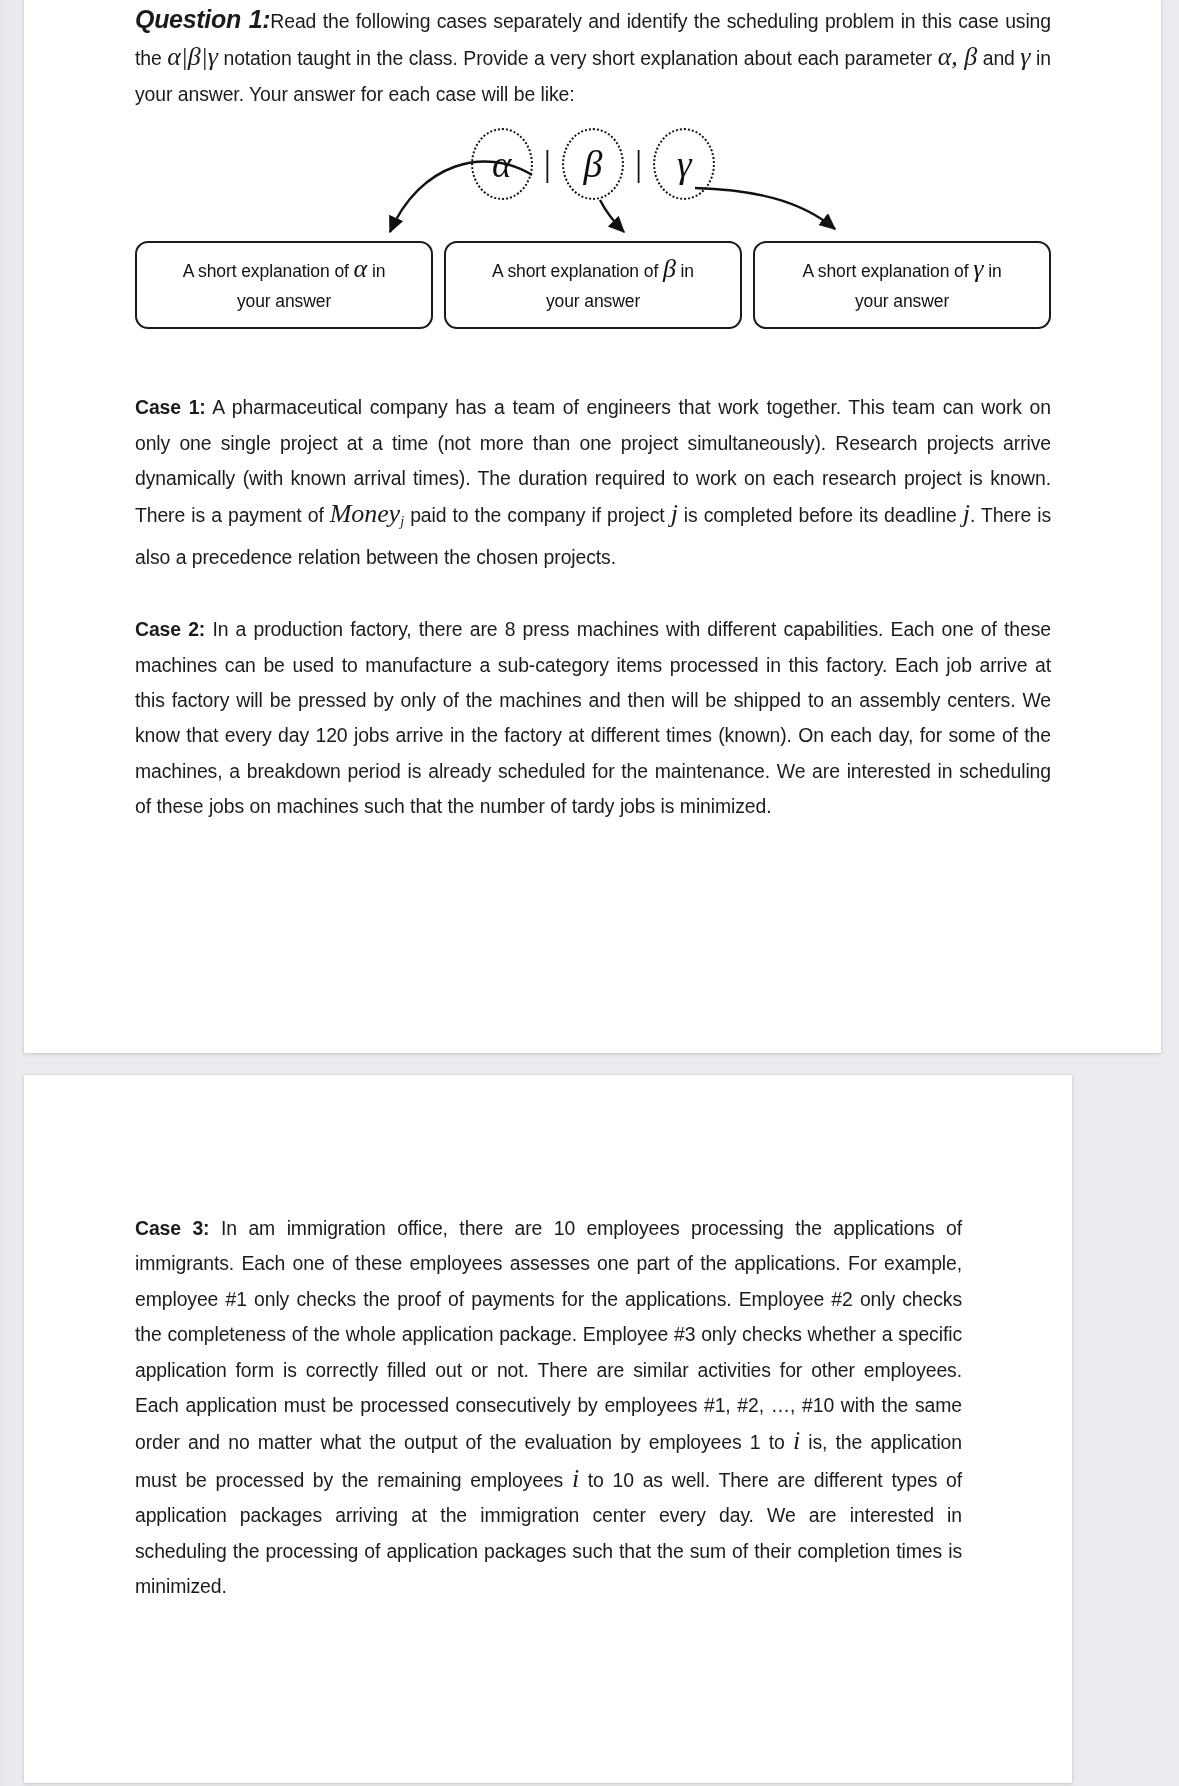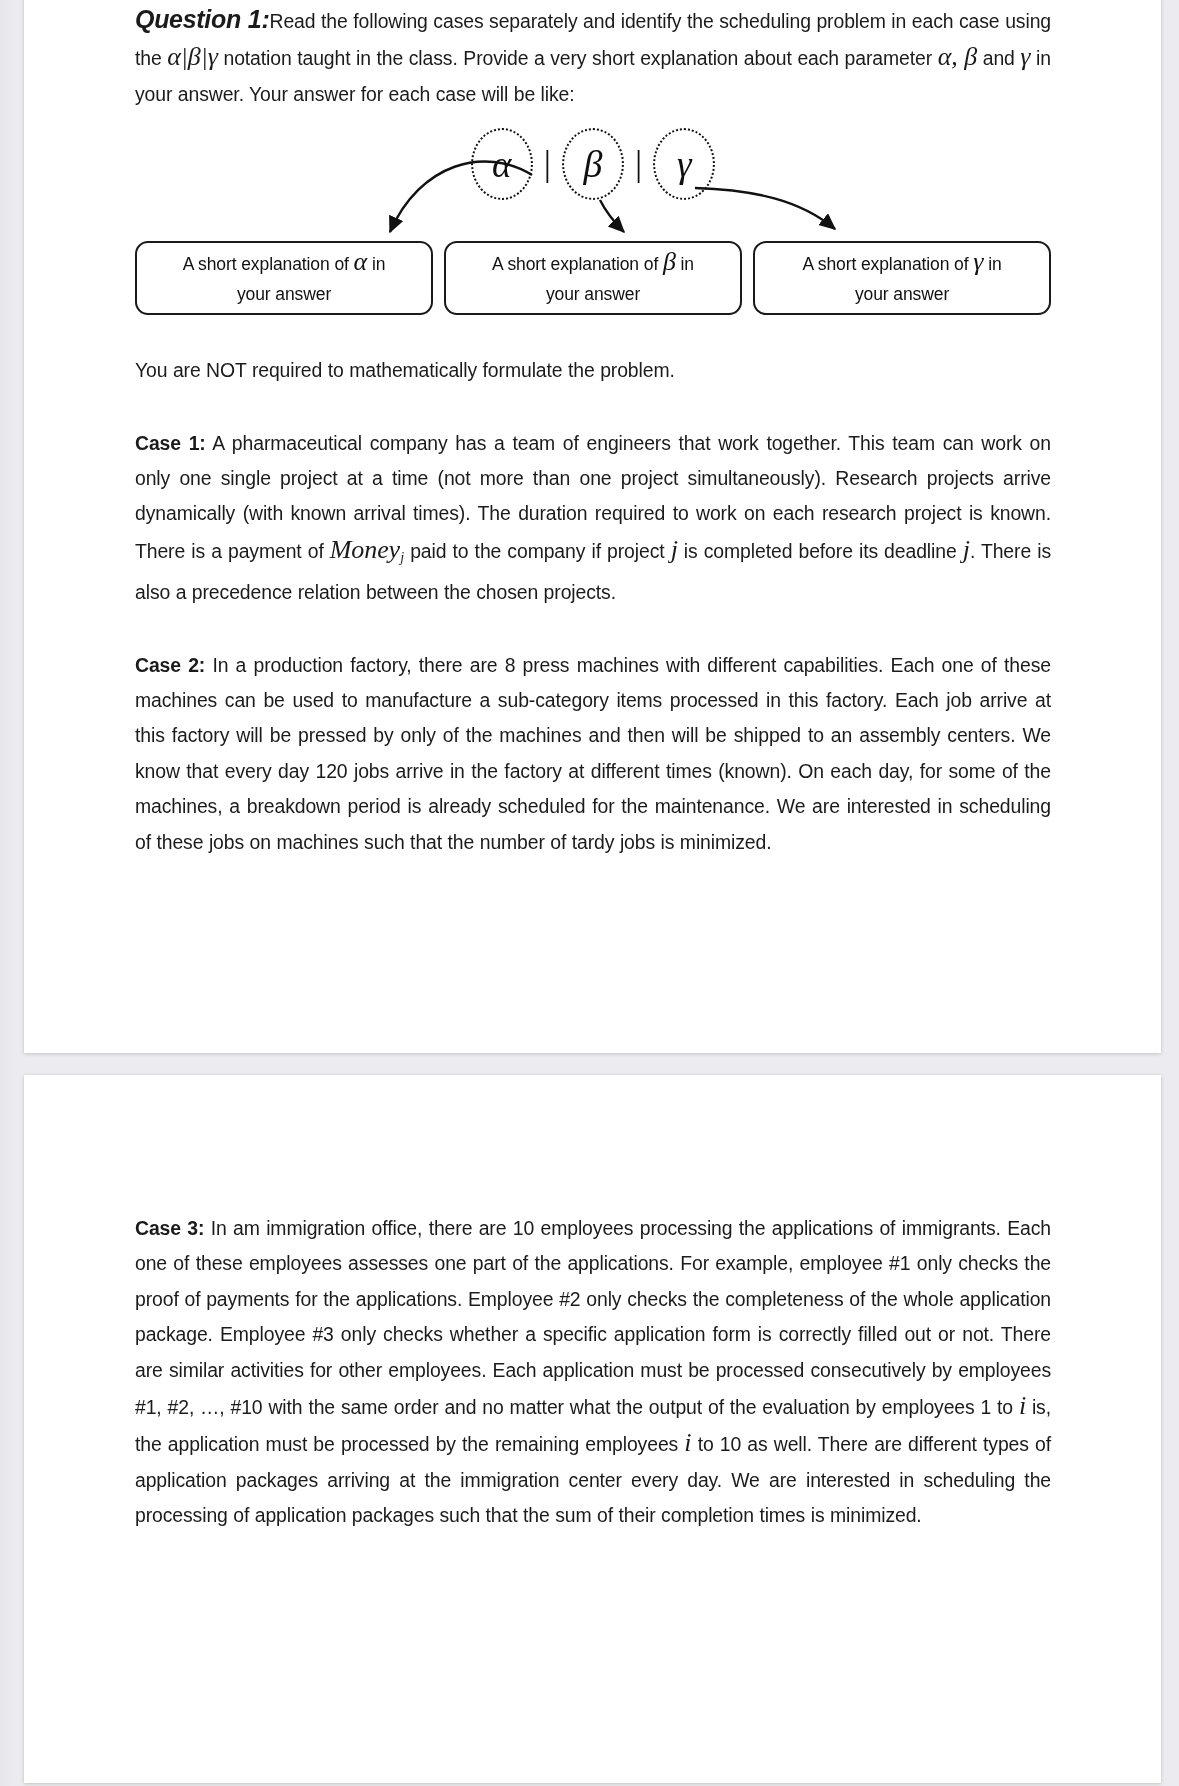--- a/index.html
+++ b/index.html
@@ -35,21 +35,21 @@
     margin-left: 24px;
     margin-right: 18px;
     height: 1055px;
     margin-top: -2px;
   }
   .page-gap {
     height: 22px;
     width: 100%;
   }
   .page-2 {
-    width: 1137px;
+    width: 1048px;
     margin-left: 24px;
     margin-right: 18px;
     min-height: 708px;
   }
 
   .page-inner {
     padding: 0 110px 0 111px;
     box-sizing: border-box;
   }
   .page-1 .page-inner { padding-top: 4px; }
@@ -149,21 +149,21 @@
     position: absolute;
     left: 0;
     top: 113px;
     width: 100%;
     display: flex;
     justify-content: space-between;
     gap: 11px;
   }
   .exp-box {
     flex: 1 1 0;
-    height: 74px;
+    height: 88px;
     border: 2px solid #1a1a1a;
     border-radius: 13px;
     display: flex;
     flex-direction: column;
     align-items: center;
     justify-content: center;
     background: #fff;
     box-sizing: border-box;
   }
   .exp-box .ln {
@@ -184,21 +184,21 @@
 </style>
 </head>
 <body>
 
 <div class="viewport">
 
   <div class="page page-1">
     <div class="page-inner">
 
       <p class="para">
-        <span class="q-head">Question 1:</span><span>Read the following cases separately and identify the scheduling problem in each case</span>
+        <span class="q-head">Question 1:</span><span>Read the following cases separately and identify the scheduling problem in this case</span>
         <span>using the </span><span class="mi">α|β|γ</span><span> notation taught in the class. Provide a very short explanation about each parameter </span><span class="mi">α, β</span>
         <span>and </span><span class="mi">γ</span><span> in your answer. Your answer for each case will be like:</span>
       </p>
 
       <div class="diagram">
 
         <div class="notation-row">
           <span class="glyph-ellipse">
             <span class="glyph">α</span>
           </span>
@@ -238,21 +238,20 @@
           <div class="exp-box">
             <div class="ln"><span>A short explanation of </span><span class="mi">γ</span><span> in</span></div>
             <div class="ln">your answer</div>
           </div>
         </div>
 
       </div>
 
       <div class="spacer-sm"></div>
 
-      <p class="para left">You are NOT required to mathematically formulate the problem.</p>
 
       <div class="spacer-md"></div>
 
       <p class="para">
         <span class="b">Case 1:</span><span> A pharmaceutical company has a team of engineers that work together. This team can work on only one single project at a time (not more than one project simultaneously). Research projects arrive dynamically (with known arrival times). The duration required to work on each research project is known. There is a payment of </span><span class="mi">Money</span><span class="mi-sub">j</span><span> paid to the company if project </span><span class="mi">j</span><span> is completed before its deadline </span><span class="mi">j</span><span>. There is also a precedence relation between the chosen projects.</span>
       </p>
 
       <div class="spacer-md"></div>
 
       <p class="para">

